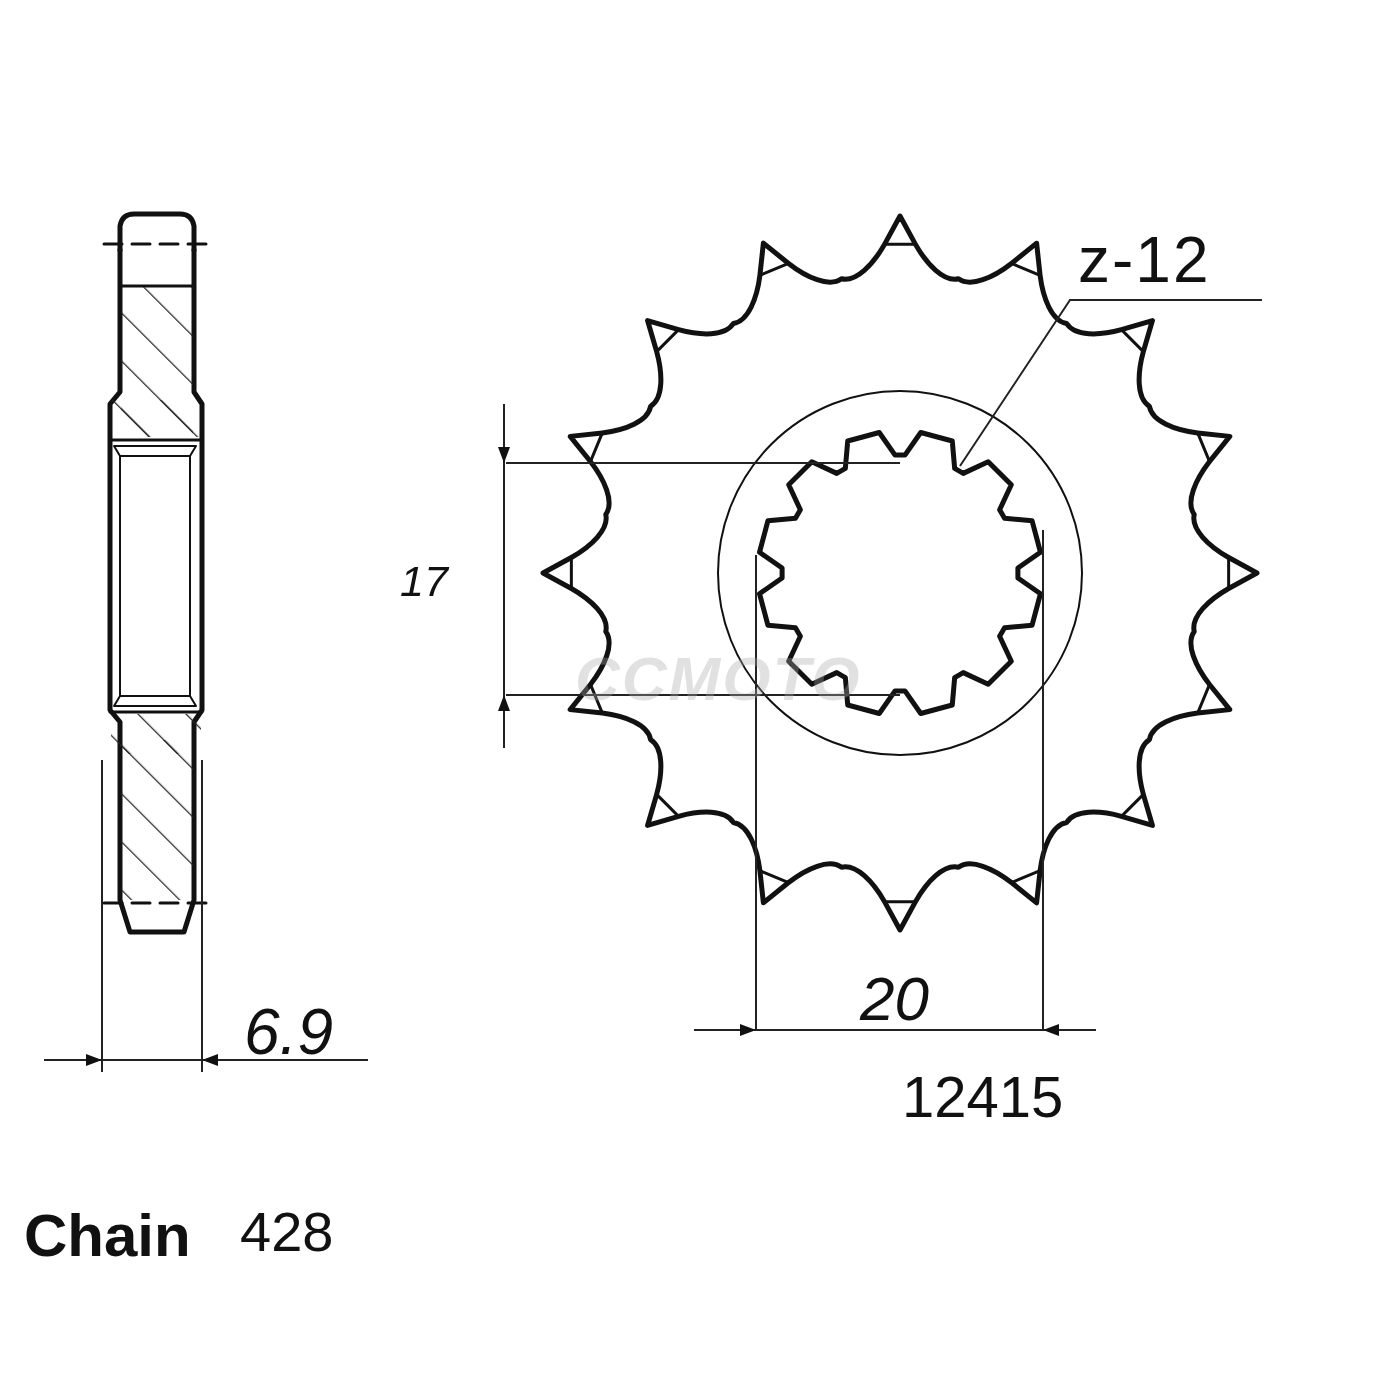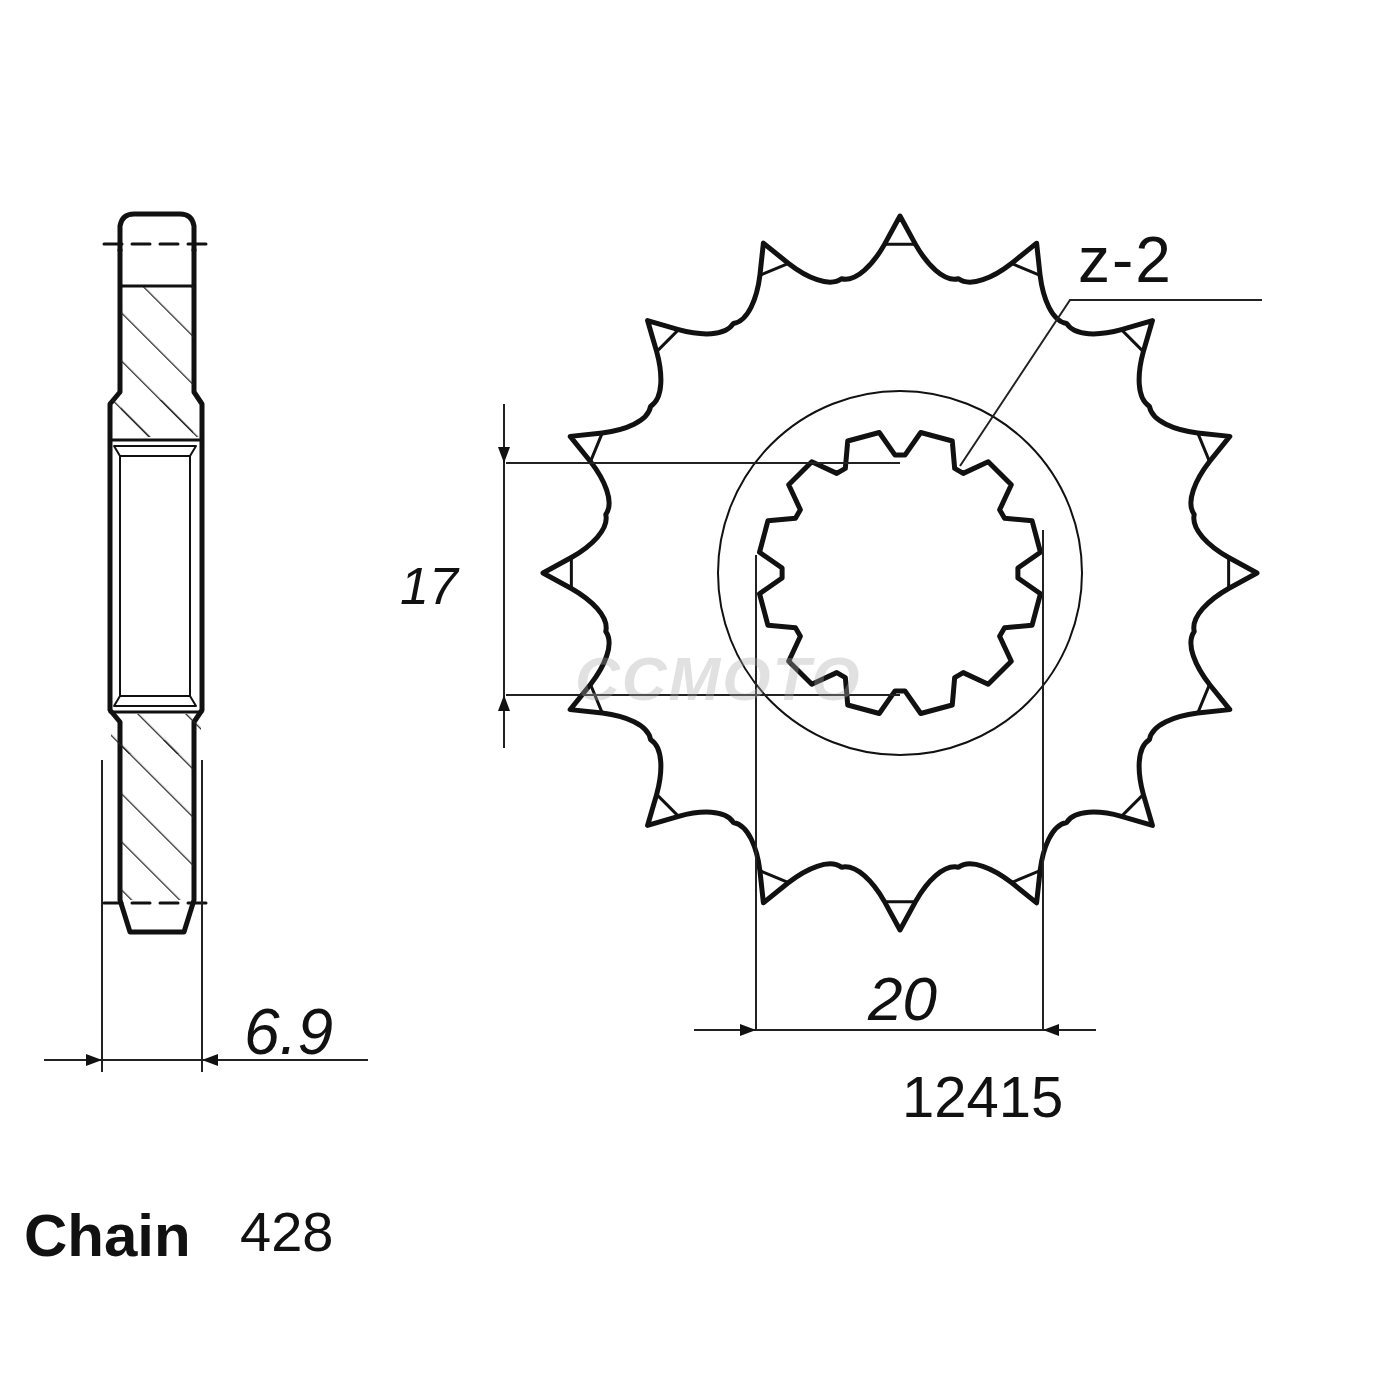--- a/index.html
+++ b/index.html
@@ -6,22 +6,22 @@
   body { width: 1400px; height: 1400px; position: relative; overflow: hidden; }
   #drawing { position: absolute; left: 0; top: 0; width: 1400px; height: 1400px; }
   .stroke { fill: none; stroke: #111111; stroke-linejoin: round; stroke-linecap: round; }
   .thin { stroke-width: 2; }
   .med { stroke-width: 3; }
   .thick { stroke-width: 5; }
   .dim { fill: none; stroke: #222222; stroke-width: 2; }
   .lbl { position: absolute; color: #111111; font-family: "Liberation Sans", sans-serif; white-space: nowrap; line-height: 1; }
   .ital { font-style: italic; font-weight: normal; }
   #lbl-z { left: 1078px; top: 228px; font-size: 64px; font-style: normal; letter-spacing: 2px; }
-  #lbl-17 { left: 400px; top: 560px; font-size: 52px; }
-  #lbl-20 { left: 860px; top: 968px; font-size: 62px; margin-left: 8px; }
+  #lbl-17 { left: 400px; top: 560px; font-size: 43px; }
+  #lbl-20 { left: 860px; top: 968px; font-size: 62px; }
   #lbl-69 { left: 244px; top: 1000px; font-size: 64px; font-style: italic; }
   #lbl-part { left: 902px; top: 1068px; font-size: 58px; }
   #lbl-chain { left: 24px; top: 1206px; font-size: 60px; font-weight: bold; }
   #lbl-chain-val { left: 240px; top: 1204px; font-size: 56px; }
   #watermark { position: absolute; left: 575px; top: 648px; font-family: "Liberation Sans", sans-serif; font-weight: bold; font-style: italic; font-size: 62px; color: rgba(170,170,170,0.35); letter-spacing: 2px; line-height: 1; }
 </style>
 </head>
 <body>
 
 <svg id="drawing" viewBox="0 0 1400 1400" xmlns="http://www.w3.org/2000/svg">
@@ -90,19 +90,19 @@
     <line class="dim" x1="694" y1="1030" x2="1096" y2="1030"></line>
     <path d="M756 1030 L740 1024 L740 1036 Z" fill="#111"></path>
     <path d="M1043 1030 L1059 1024 L1059 1036 Z" fill="#111"></path>
 
     <polyline class="dim" points="960,466 1070,300 1262,300"></polyline>
   </g>
 </svg>
 
 <div id="watermark">CCMOTO</div>
 
-<div id="lbl-z" class="lbl">z-2</div>
+<div id="lbl-z" class="lbl">z-12</div>
 <div id="lbl-17" class="lbl ital">17</div>
 <div id="lbl-20" class="lbl ital">20</div>
 <div id="lbl-69" class="lbl ital">6.9</div>
 <div id="lbl-part" class="lbl">12415</div>
 <div id="lbl-chain" class="lbl">Chain</div>
 <div id="lbl-chain-val" class="lbl">428</div>
 
 </body></html>

